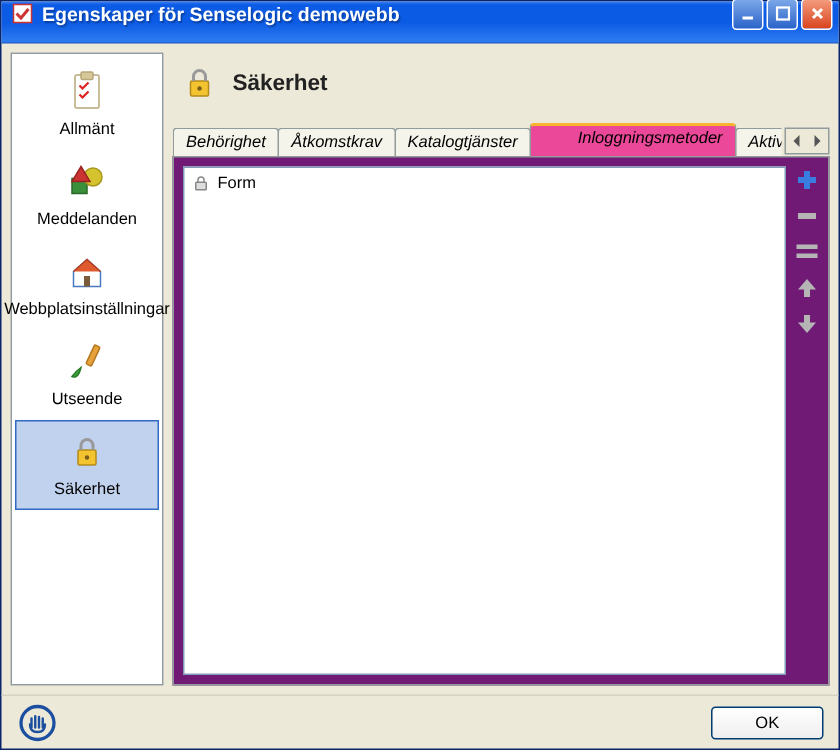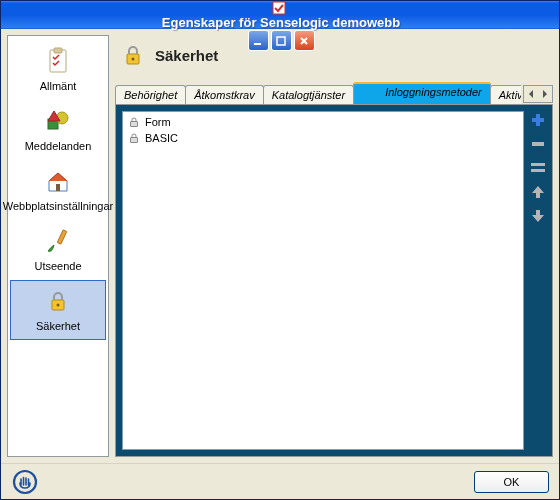--- a/index.html
+++ b/index.html
@@ -22,21 +22,20 @@
   }
   .titlebar {
     height: 28px;
     background: linear-gradient(to bottom, #3c81f3 0%, #0c5be5 8%, #0c5be5 50%, #2d7bf0 95%, #1b54c0 100%);
     display: flex;
     align-items: center;
     padding: 0 4px 12px 6px;
     color: #fff;
     font-weight: bold;
     font-size: 13px;
-    flex-direction: column;
   }
   .titlebar .app-icon {
     width: 16px; height: 16px;
     margin-right: 5px;
     display: flex; align-items: center; justify-content: center;
   }
   .titlebar .title { flex: 1; text-shadow: 1px 1px 1px rgba(0,0,0,0.3); }
   .win-btns { display: flex; gap: 2px; }
   .win-btn {
     width: 21px; height: 21px;
@@ -124,21 +123,21 @@
     border-top-right-radius: 3px;
     margin-right: -1px;
     position: relative;
     top: 1px;
     white-space: nowrap;
     color: #000;
     height: 20px;
     line-height: 13px;
   }
   .tab.active {
-    background: #0ea5e9;
+    background: #ec4899;
     border-top: 2px solid #f8b330;
     top: 0;
     height: 22px;
     z-index: 2;
     padding-top: 2px;
     padding-left: 31px;
   }
   .tab-scroll {
     display: flex;
     border: 1px solid #919b9c;
@@ -154,21 +153,21 @@
     background: #ece9d8;
     font-size: 10px;
     padding: 0;
     display:flex; align-items:center; justify-content:center;
     color: #444;
   }
 
   .panel {
     flex: 1;
     border: 1px solid #919b9c;
-    background: #0c4a6e;
+    background: #701a75;
     position: relative;
     padding: 4px;
     min-height: 0;
   }
   .panel-inner {
     position: absolute;
     top: 6px; left: 6px; right: 28px; bottom: 6px;
     border: 1px solid #7f9db9;
     background: #fff;
     overflow: auto;
@@ -348,29 +347,20 @@
         <div class="panel-inner">
           <div class="list-item">
             <span class="ic">
               <svg width="12" height="12" viewBox="0 0 12 12">
                 <rect x="2.5" y="5.5" width="7" height="5" rx="0.5" fill="#ddd" stroke="#888"></rect>
                 <path d="M4 5.5 v-1.5 a2 2 0 0 1 4 0 v1.5" fill="none" stroke="#888" stroke-width="1"></path>
               </svg>
             </span>
             <span>Form</span>
           </div>
-          <div class="list-item">
-            <span class="ic">
-              <svg width="12" height="12" viewBox="0 0 12 12">
-                <rect x="2.5" y="5.5" width="7" height="5" rx="0.5" fill="#ddd" stroke="#888"></rect>
-                <path d="M4 5.5 v-1.5 a2 2 0 0 1 4 0 v1.5" fill="none" stroke="#888" stroke-width="1"></path>
-              </svg>
-            </span>
-            <span>BASIC</span>
-          </div>
         </div>
 
         <div class="side-toolbar">
           <button class="tool-btn primary" title="add">
             <svg width="16" height="16" viewBox="0 0 16 16">
               <rect x="6" y="2" width="4" height="12" fill="#3a7de0"></rect>
               <rect x="2" y="6" width="12" height="4" fill="#3a7de0"></rect>
             </svg>
           </button>
           <button class="tool-btn" title="remove">

